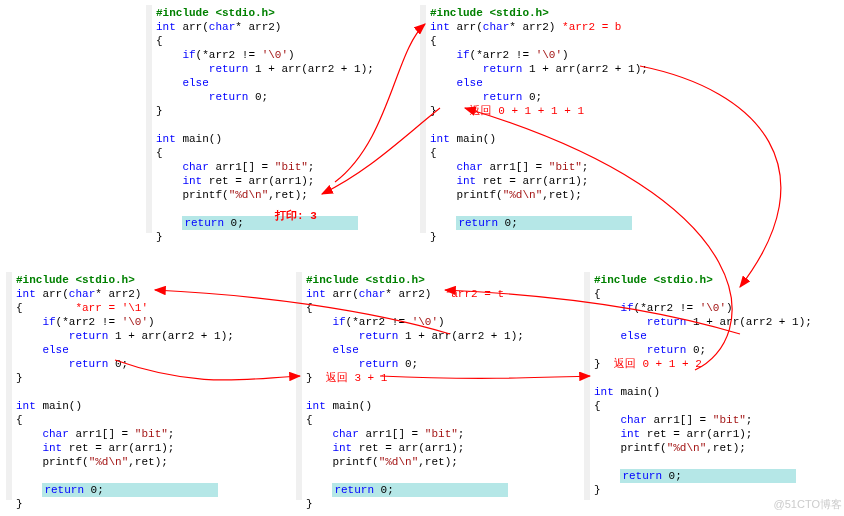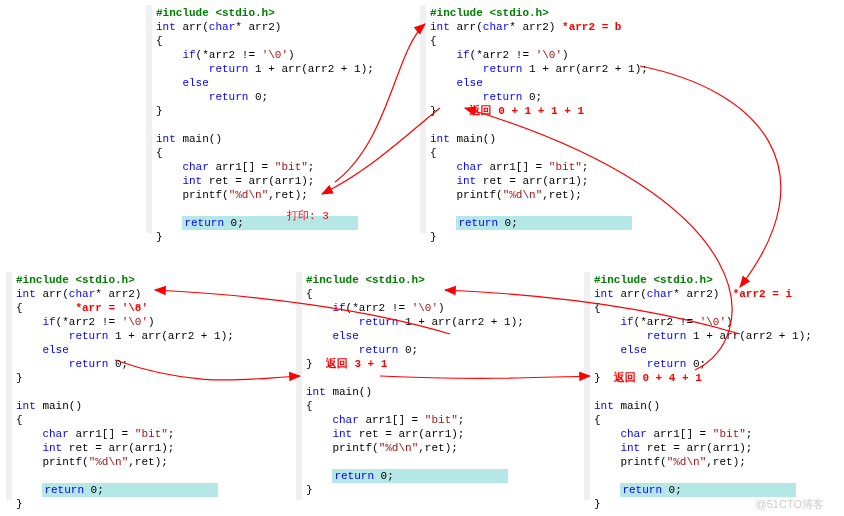--- a/index.html
+++ b/index.html
@@ -2,24 +2,24 @@
 <html><head>
 <meta charset="utf-8">
 <style>
 * { margin: 0; padding: 0; box-sizing: border-box; }
 body { width: 844px; height: 516px; background: #fff; font-family: "Courier New", monospace; font-size: 11px; position: relative; }
 .block { position: absolute; line-height: 14px; }
 .gutter { position: absolute; background: #f0f0f0; width: 6px; }
 .gr { color: #008000; font-weight: bold; }
 .bl { color: #0000ff; }
 .br { color: #a31515; }
-.rd { color: #ff0000; font-weight: bold; text-align: right; }
+.rd { color: #ff0000; font-weight: normal; text-align: right; }
 .hl { background: #b5e7e7; display: inline-block; padding: 0 2px; }
-.ann { position: absolute; color: #ff0000; font-weight: normal; font-size: 11px; white-space: nowrap; margin-left: 12px; }
-.wm { position: absolute; right: 20px; bottom: 4px; color: #ccc; font-size: 11px; font-family: sans-serif; }
+.ann { position: absolute; color: #ff0000; font-weight: bold; font-size: 11px; white-space: nowrap; }
+.wm { position: absolute; right: 2px; bottom: 4px; color: #ccc; font-size: 11px; font-family: sans-serif; }
 svg.arrows { position: absolute; top: 0; left: 0; width: 844px; height: 516px; pointer-events: none; }
 </style>
 </head>
 <body>
 
 <div class="gutter" style="left:146px;top:5px;height:228px"></div>
 <div class="block" style="left:156px;top:6px">
   <div><span class="gr">#include &lt;stdio.h&gt;</span></div>
   <div><span class="bl">int</span> arr(<span class="bl">char</span>* arr2)</div>
   <div>{</div>
@@ -58,67 +58,67 @@
   <div>&nbsp;&nbsp;&nbsp;&nbsp;printf(<span class="br">"%d\n"</span>,ret);</div>
   <div>&nbsp;</div>
   <div>&nbsp;&nbsp;&nbsp;&nbsp;<span class="hl"><span class="bl">return</span> 0;&nbsp;&nbsp;&nbsp;&nbsp;&nbsp;&nbsp;&nbsp;&nbsp;&nbsp;&nbsp;&nbsp;&nbsp;&nbsp;&nbsp;&nbsp;&nbsp;&nbsp;</span></div>
   <div>}</div>
 </div>
 
 <div class="gutter" style="left:6px;top:272px;height:228px"></div>
 <div class="block" style="left:16px;top:273px">
   <div><span class="gr">#include &lt;stdio.h&gt;</span></div>
   <div><span class="bl">int</span> arr(<span class="bl">char</span>* arr2)</div>
-  <div>{ &nbsp;&nbsp;&nbsp;&nbsp;&nbsp;&nbsp;&nbsp;<span class="rd">*arr = '\8'</span></div>
+  <div>{ &nbsp;&nbsp;&nbsp;&nbsp;&nbsp;&nbsp;&nbsp;<span class="rd">*arr = '\1'</span></div>
   <div>&nbsp;&nbsp;&nbsp;&nbsp;<span class="bl">if</span>(*arr2 != <span class="br">'\0'</span>)</div>
   <div>&nbsp;&nbsp;&nbsp;&nbsp;&nbsp;&nbsp;&nbsp;&nbsp;<span class="bl">return</span> 1 + arr(arr2 + 1);</div>
   <div>&nbsp;&nbsp;&nbsp;&nbsp;<span class="bl">else</span></div>
   <div>&nbsp;&nbsp;&nbsp;&nbsp;&nbsp;&nbsp;&nbsp;&nbsp;<span class="bl">return</span> 0;</div>
   <div>}</div>
   <div>&nbsp;</div>
   <div><span class="bl">int</span> main()</div>
   <div>{</div>
   <div>&nbsp;&nbsp;&nbsp;&nbsp;<span class="bl">char</span> arr1[] = <span class="br">"bit"</span>;</div>
   <div>&nbsp;&nbsp;&nbsp;&nbsp;<span class="bl">int</span> ret = arr(arr1);</div>
   <div>&nbsp;&nbsp;&nbsp;&nbsp;printf(<span class="br">"%d\n"</span>,ret);</div>
   <div>&nbsp;</div>
   <div>&nbsp;&nbsp;&nbsp;&nbsp;<span class="hl"><span class="bl">return</span> 0;&nbsp;&nbsp;&nbsp;&nbsp;&nbsp;&nbsp;&nbsp;&nbsp;&nbsp;&nbsp;&nbsp;&nbsp;&nbsp;&nbsp;&nbsp;&nbsp;&nbsp;</span></div>
   <div>}</div>
 </div>
 
 <div class="gutter" style="left:296px;top:272px;height:228px"></div>
 <div class="block" style="left:306px;top:273px">
   <div><span class="gr">#include &lt;stdio.h&gt;</span></div>
+  <div><span class="bl">int</span> arr(<span class="bl">char</span>* arr2) &nbsp;<span class="rd">*arr2 = t</span></div>
   <div>{</div>
   <div>&nbsp;&nbsp;&nbsp;&nbsp;<span class="bl">if</span>(*arr2 != <span class="br">'\0'</span>)</div>
   <div>&nbsp;&nbsp;&nbsp;&nbsp;&nbsp;&nbsp;&nbsp;&nbsp;<span class="bl">return</span> 1 + arr(arr2 + 1);</div>
   <div>&nbsp;&nbsp;&nbsp;&nbsp;<span class="bl">else</span></div>
   <div>&nbsp;&nbsp;&nbsp;&nbsp;&nbsp;&nbsp;&nbsp;&nbsp;<span class="bl">return</span> 0;</div>
   <div>} &nbsp;<span class="rd">返回 3 + 1</span></div>
   <div>&nbsp;</div>
   <div><span class="bl">int</span> main()</div>
   <div>{</div>
   <div>&nbsp;&nbsp;&nbsp;&nbsp;<span class="bl">char</span> arr1[] = <span class="br">"bit"</span>;</div>
   <div>&nbsp;&nbsp;&nbsp;&nbsp;<span class="bl">int</span> ret = arr(arr1);</div>
   <div>&nbsp;&nbsp;&nbsp;&nbsp;printf(<span class="br">"%d\n"</span>,ret);</div>
   <div>&nbsp;</div>
   <div>&nbsp;&nbsp;&nbsp;&nbsp;<span class="hl"><span class="bl">return</span> 0;&nbsp;&nbsp;&nbsp;&nbsp;&nbsp;&nbsp;&nbsp;&nbsp;&nbsp;&nbsp;&nbsp;&nbsp;&nbsp;&nbsp;&nbsp;&nbsp;&nbsp;</span></div>
   <div>}</div>
 </div>
 
 <div class="gutter" style="left:584px;top:272px;height:228px"></div>
 <div class="block" style="left:594px;top:273px">
   <div><span class="gr">#include &lt;stdio.h&gt;</span></div>
-  <div><span class="bl">int</span> arr(<span class="bl">char</span>* arr2) &nbsp;<span class="rd">*arr2 = i</span></div>
   <div>{</div>
   <div>&nbsp;&nbsp;&nbsp;&nbsp;<span class="bl">if</span>(*arr2 != <span class="br">'\0'</span>)</div>
   <div>&nbsp;&nbsp;&nbsp;&nbsp;&nbsp;&nbsp;&nbsp;&nbsp;<span class="bl">return</span> 1 + arr(arr2 + 1);</div>
   <div>&nbsp;&nbsp;&nbsp;&nbsp;<span class="bl">else</span></div>
   <div>&nbsp;&nbsp;&nbsp;&nbsp;&nbsp;&nbsp;&nbsp;&nbsp;<span class="bl">return</span> 0;</div>
-  <div>} &nbsp;<span class="rd">返回 0 + 4 + 1</span></div>
+  <div>} &nbsp;<span class="rd">返回 0 + 1 + 2</span></div>
   <div>&nbsp;</div>
   <div><span class="bl">int</span> main()</div>
   <div>{</div>
   <div>&nbsp;&nbsp;&nbsp;&nbsp;<span class="bl">char</span> arr1[] = <span class="br">"bit"</span>;</div>
   <div>&nbsp;&nbsp;&nbsp;&nbsp;<span class="bl">int</span> ret = arr(arr1);</div>
   <div>&nbsp;&nbsp;&nbsp;&nbsp;printf(<span class="br">"%d\n"</span>,ret);</div>
   <div>&nbsp;</div>
   <div>&nbsp;&nbsp;&nbsp;&nbsp;<span class="hl"><span class="bl">return</span> 0;&nbsp;&nbsp;&nbsp;&nbsp;&nbsp;&nbsp;&nbsp;&nbsp;&nbsp;&nbsp;&nbsp;&nbsp;&nbsp;&nbsp;&nbsp;&nbsp;&nbsp;</span></div>
   <div>}</div>
 </div>

